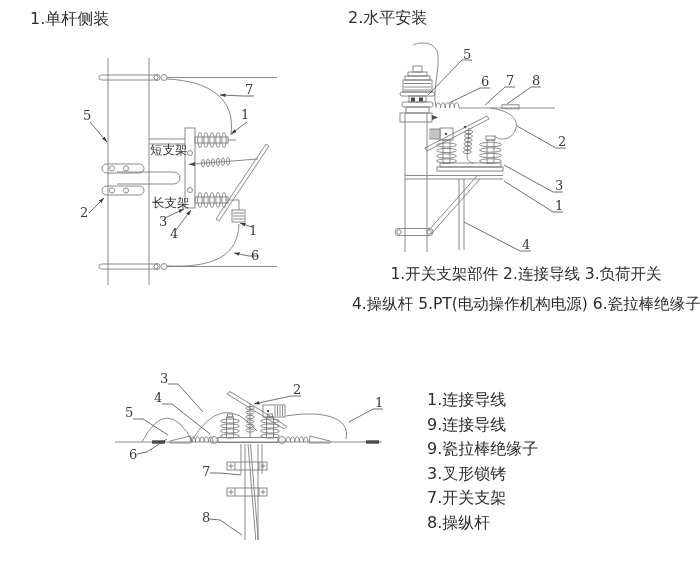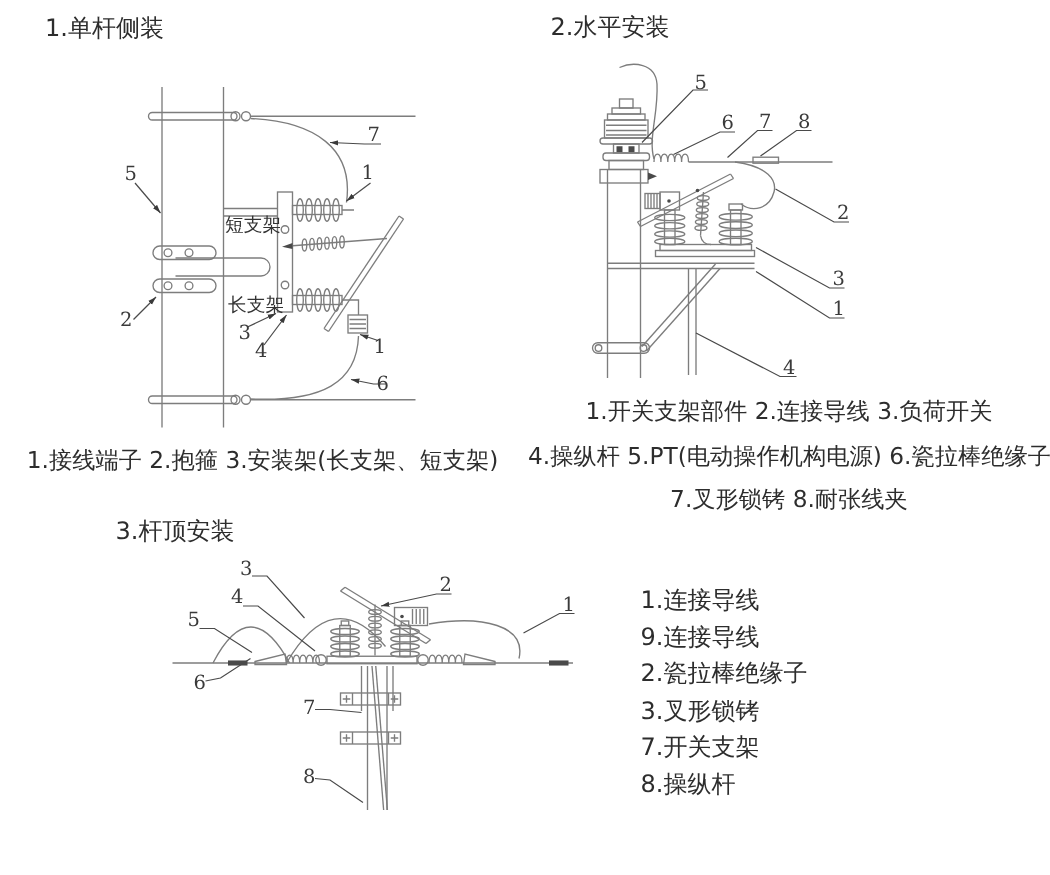--- a/index.html
+++ b/index.html
@@ -1,20 +1,20 @@
 <!DOCTYPE html>
 <html style="--bg: #ffffff; --line: #7d7d7d; --text: #2d2d2d;"><head>
 <meta charset="utf-8">
 <style>
   html,body{margin:0;padding:0;background:#fff;}
   .page{position:relative;width:700px;height:540px;background:var(--bg,#fff);overflow:hidden;
         font-family:"DejaVu Sans","Liberation Sans",sans-serif;color:var(--text,#2d2d2d);}
   .title{position:absolute;font-size:16px;color:var(--text,#2d2d2d);white-space:nowrap;}
   .t1{left:30px;top:9px;}
-  .t2{left:367px;top:8px;}
+  .t2{left:348px;top:8px;}
   .t3{left:77px;top:344px;}
   .caption{position:absolute;text-align:center;font-size:15.5px;color:var(--text,#2d2d2d);white-space:nowrap;}
   .cap1{left:5px;top:292px;width:340px;line-height:30px;}
   .cap2{left:352px;top:260px;width:348px;line-height:29.5px;}
   .legend{position:absolute;left:427px;top:388px;font-size:16px;line-height:24.6px;color:var(--text,#2d2d2d);}
   svg.fig{position:absolute;color:var(--line,#7d7d7d);}
   .fig1{left:55px;top:52px;}
   .fig2{left:365px;top:40px;}
   .fig3{left:60px;top:373px;}
   .draw{stroke:currentColor;stroke-width:0.9;fill:none;}
@@ -23,21 +23,20 @@
   .cjk{font-family:"DejaVu Sans","Liberation Sans",sans-serif;font-size:12.5px;fill:#333;stroke:none;}
   .solid{fill:#4a4a4a;stroke:none;}
 </style>
 </head>
 <body>
 
 <div class="page">
 
   <div class="title t1">1.单杆侧装</div>
   <div class="title t2">2.水平安装</div>
-  <div class="title t3">3.杆顶安装</div>
 
   <svg class="fig fig1" width="300" height="235" viewBox="0 0 300 235">
     <defs>
       <marker id="ar1" markerWidth="8" markerHeight="6" refX="7" refY="2.5" orient="auto">
         <path d="M0 0.3 L7 2.5 L0 4.7 Z" fill="#3a3a3a"></path>
       </marker>
     </defs>
     <g class="draw">
       <g>
         <line x1="53" y1="6" x2="53" y2="233"></line>
@@ -348,31 +347,29 @@
     <text class="callout" x="65" y="44">5</text>
     <polyline class="leader" points="77,81 87,79 107,66"></polyline>
     <text class="callout" x="69" y="86">6</text>
     <polyline class="leader" points="150,100 160,100 181,102"></polyline>
     <text class="callout" x="142" y="103">7</text>
     <polyline class="leader" points="150,146 160,147 182,162"></polyline>
     <text class="callout" x="142" y="149">8</text>
   </svg>
 
   <div class="caption cap1">
-    <div>1.接线端子 2.抱箍 3.安装架(长支架、短支架)</div>
   </div>
 
   <div class="caption cap2">
     <div>1.开关支架部件 2.连接导线 3.负荷开关</div>
     <div>4.操纵杆 5.PT(电动操作机构电源) 6.瓷拉棒绝缘子</div>
-    <div>7.叉形锁铐 8.耐张线夹</div>
   </div>
 
   <div class="legend">
     <div>1.连接导线</div>
     <div>9.连接导线</div>
-    <div>2.瓷拉棒绝缘子</div>
+    <div>9.瓷拉棒绝缘子</div>
     <div>3.叉形锁铐</div>
     <div>7.开关支架</div>
     <div>8.操纵杆</div>
   </div>
 
 </div>
 
 </body></html>

